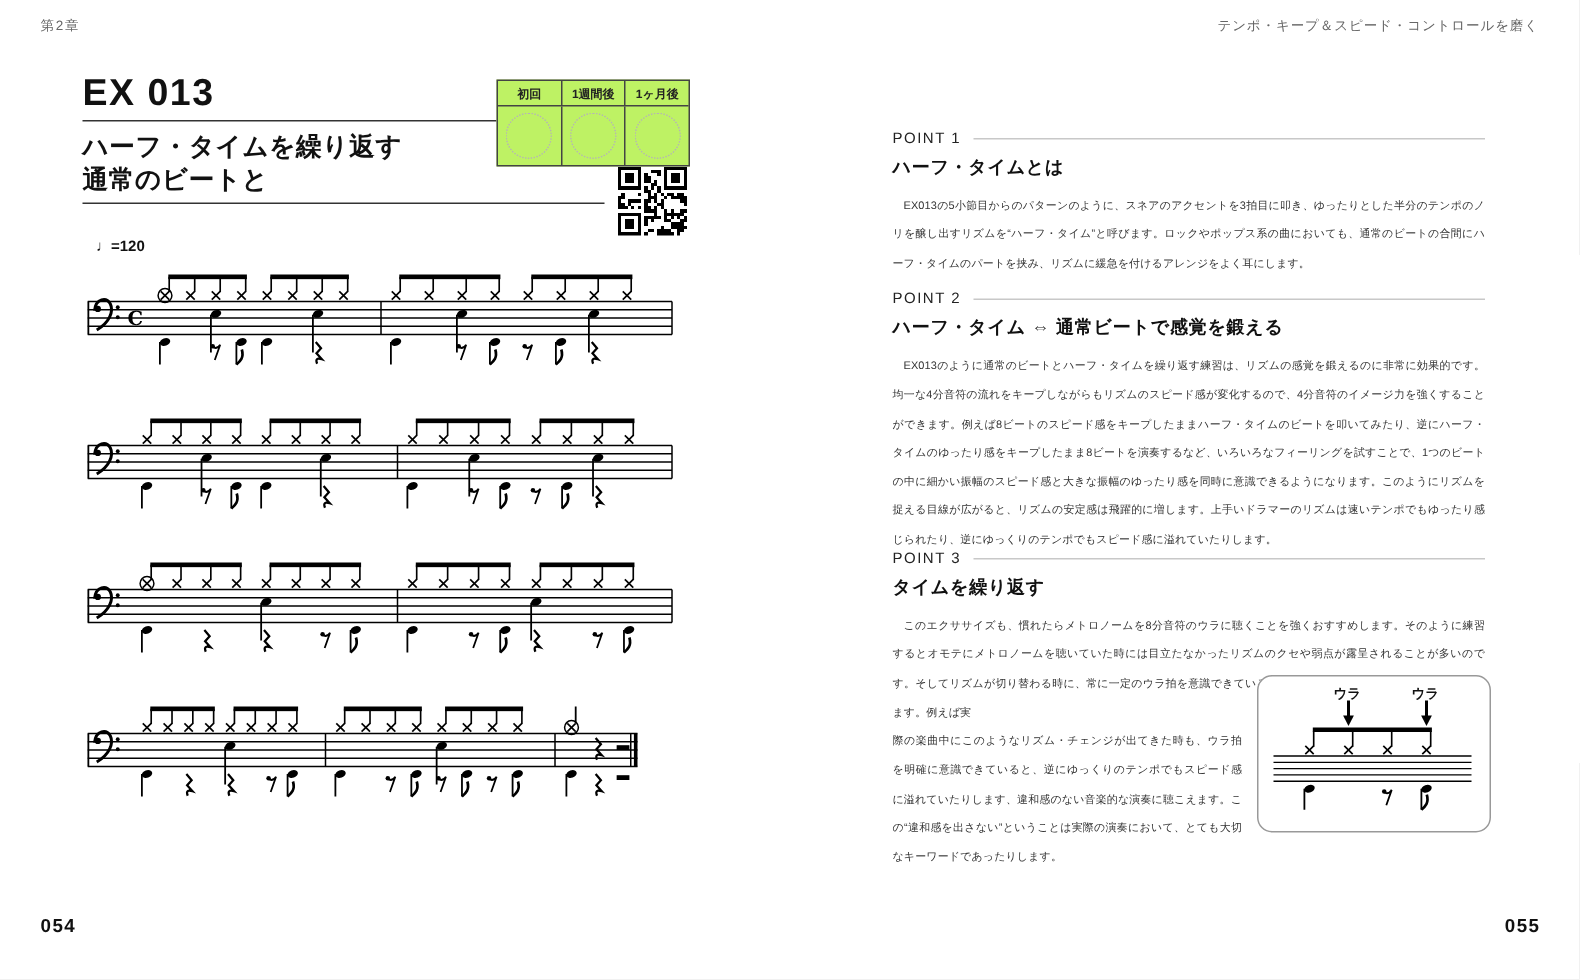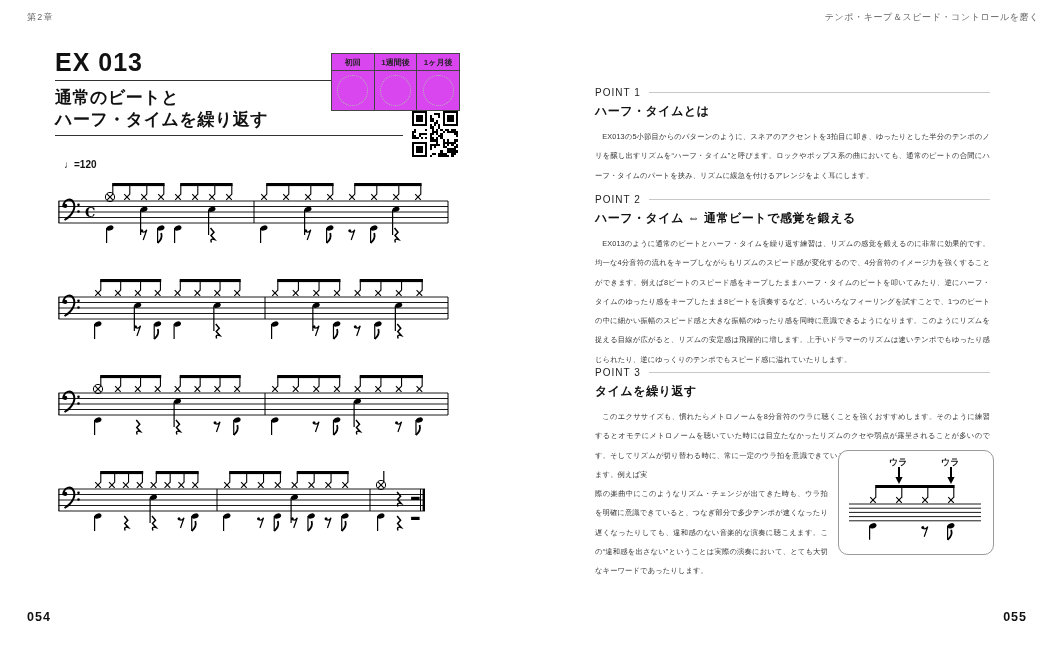--- a/index.html
+++ b/index.html
@@ -3,27 +3,27 @@
 <meta charset="utf-8">
 <style>
   html,body{margin:0;padding:0;background:#e8e8e8;}
   .spread{position:relative;width:1053px;height:653px;background:#ffffff;overflow:hidden;
           font-family:"Liberation Sans","DejaVu Sans",sans-serif;color:#222;}
   .page{position:absolute;top:0;height:653px;}
   .page-left{left:0;width:527px;}
   .page-right{left:527px;width:526px;}
   .running-head{position:absolute;font-size:9px;color:#666;letter-spacing:1.2px;}
   .chapter-head{left:27px;top:11px;}
-  .section-head{right:14px;top:11px;letter-spacing:0.6px;}
+  .section-head{right:27px;top:11px;letter-spacing:0.6px;}
   .ex-id{position:absolute;left:55px;top:48px;font-size:25px;font-weight:bold;letter-spacing:1px;color:#111;}
   .rule{position:absolute;height:1px;background:#333;}
   .rule-a{left:55px;top:80px;width:276px;}
   .rule-b{left:55px;top:135px;width:348px;}
   .ex-title{position:absolute;left:55px;top:87px;font-size:17px;font-weight:bold;line-height:22px;color:#111;letter-spacing:0.5px;}
-  .check-table{position:absolute;left:331px;top:53px;width:127px;height:56px;border:1px solid #444;display:flex;flex-direction:column;background:#d946ef;}
+  .check-table{position:absolute;left:331px;top:53px;width:127px;height:56px;border:1px solid #444;display:flex;flex-direction:column;background:#bef264;}
   .ct-head{display:flex;height:16px;border-bottom:1px solid #444;}
   .ct-body{display:flex;flex:1;}
   .ct-cell{flex:1;display:flex;align-items:center;justify-content:center;border-right:1px solid #444;}
   .ct-cell:last-child{border-right:none;}
   .ct-head .ct-cell{font-size:8px;font-weight:bold;color:#222;}
   .check-circle{width:29px;height:29px;border:1px dotted #b5b5b5;border-radius:50%;}
   .qr{position:absolute;left:412px;top:111px;width:46px;height:46px;}
   .tempo{position:absolute;left:64px;top:159px;font-size:10px;font-weight:bold;color:#111;}
   .system{position:absolute;left:58px;width:394px;height:74px;}
   #sys0{top:171px;} #sys1{top:267px;} #sys2{top:363px;} #sys3{top:459px;}
@@ -45,22 +45,22 @@
 </head>
 <body>
 
 <div class="spread">
 
   <div class="page page-left">
     <div class="running-head chapter-head">第2章</div>
     <div class="ex-id">EX 013</div>
     <div class="rule rule-a"></div>
     <div class="ex-title">
+      <div>ハーフ・タイムを繰り返す</div>
       <div>通常のビートと</div>
-      <div>ハーフ・タイムを繰り返す</div>
     </div>
     <div class="rule rule-b"></div>
 
     <div class="check-table">
       <div class="ct-head">
         <div class="ct-cell">初回</div>
         <div class="ct-cell">1週間後</div>
         <div class="ct-cell">1ヶ月後</div>
       </div>
       <div class="ct-body">
@@ -634,21 +634,21 @@
       <p class="pbody">EX013のように通常のビートとハーフ・タイムを繰り返す練習は、リズムの感覚を鍛えるのに非常に効果的です。均一な4分音符の流れをキープしながらもリズムのスピード感が変化するので、4分音符のイメージ力を強くすることができます。例えば8ビートのスピード感をキープしたままハーフ・タイムのビートを叩いてみたり、逆にハーフ・タイムのゆったり感をキープしたまま8ビートを演奏するなど、いろいろなフィーリングを試すことで、1つのビートの中に細かい振幅のスピード感と大きな振幅のゆったり感を同時に意識できるようになります。このようにリズムを捉える目線が広がると、リズムの安定感は飛躍的に増します。上手いドラマーのリズムは速いテンポでもゆったり感じられたり、逆にゆっくりのテンポでもスピード感に溢れていたりします。</p>
     </div>
 
     <div class="point" id="point3">
       <div class="plabel-row">
         <span class="plabel">POINT 3</span>
         <span class="prule"></span>
       </div>
       <div class="pheading">タイムを繰り返す</div>
       <p class="pbody">このエクササイズも、慣れたらメトロノームを8分音符のウラに聴くことを強くおすすめします。そのように練習するとオモテにメトロノームを聴いていた時には目立たなかったリズムのクセや弱点が露呈されることが多いのです。そしてリズムが切り替わる時に、常に一定のウラ拍を意識できていると、リズムの流れはさらにスムーズになります。例えば実</p>
-      <p class="pbody pbody2">際の楽曲中にこのようなリズム・チェンジが出てきた時も、ウラ拍を明確に意識できていると、つなぎ部分で多少テンポが速くなったり遅くなったりしても、違和感のない音楽的な演奏に聴こえます。この“違和感を出さない”ということは実際の演奏において、とても大切なキーワードであったりします。</p>
+      <p class="pbody pbody2">際の楽曲中にこのようなリズム・チェンジが出てきた時も、ウラ拍を明確に意識できていると、逆にゆっくりのテンポでもスピード感に溢れていたりします、違和感のない音楽的な演奏に聴こえます。この“違和感を出さない”ということは実際の演奏において、とても大切なキーワードであったりします。</p>
     </div>
 
     <div class="ura-figure">
       <span class="ura-label ura-1">ウラ</span>
       <span class="ura-label ura-2">ウラ</span>
       <svg id="fig-svg" width="152" height="101" viewBox="0 0 152 101">
           <line x1="10" y1="53" x2="142" y2="53" stroke="#000" stroke-width="0.9"></line>
           <line x1="10" y1="57.2" x2="142" y2="57.2" stroke="#000" stroke-width="0.9"></line>
           <line x1="10" y1="61.4" x2="142" y2="61.4" stroke="#000" stroke-width="0.9"></line>
           <line x1="10" y1="65.6" x2="142" y2="65.6" stroke="#000" stroke-width="0.9"></line>

